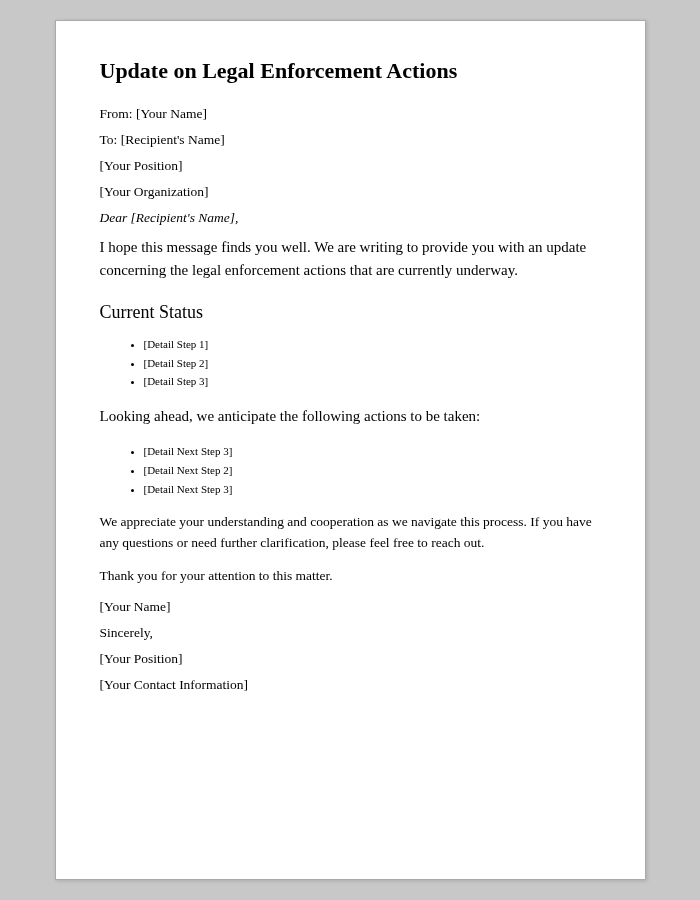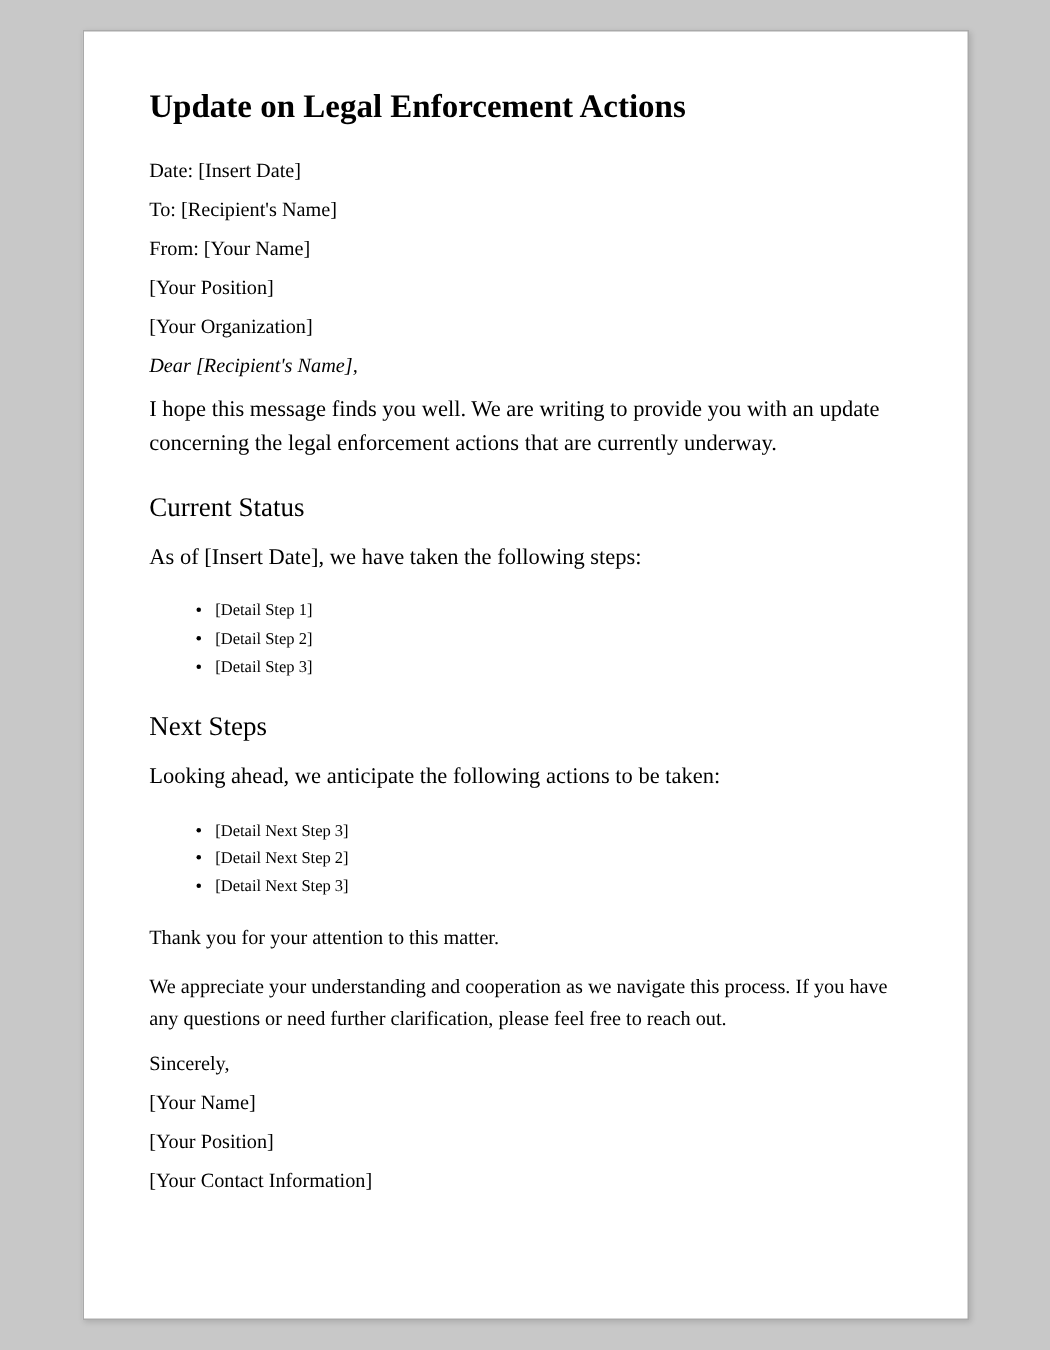--- a/index.html
+++ b/index.html
@@ -85,59 +85,56 @@
       margin-bottom: 10px;
     }
   </style>
 </head>
 <body>
 
 <div class="document">
 
   <h1 class="doc-title">Update on Legal Enforcement Actions</h1>
 
-  <p class="meta-line">Date: [Insert Date]</p>
+
+  <p class="meta-line">From: [Your Name]</p>
 
   <p class="meta-line">To: [Recipient's Name]</p>
-
-  <p class="meta-line">From: [Your Name]</p>
 
   <p class="meta-line">[Your Position]</p>
 
   <p class="meta-line">[Your Organization]</p>
 
   <p class="greeting">Dear [Recipient's Name],</p>
 
   <p class="body-text">I hope this message finds you well. We are writing to provide you with an update concerning the legal enforcement actions that are currently underway.</p>
 
   <h2 class="section-heading">Current Status</h2>
 
-  <p class="body-text">As of [Insert Date], we have taken the following steps:</p>
 
   <ul class="doc-list">
     <li>[Detail Step 1]</li>
     <li>[Detail Step 2]</li>
     <li>[Detail Step 3]</li>
   </ul>
 
-  <h2 class="section-heading">Next Steps</h2>
 
   <p class="body-text">Looking ahead, we anticipate the following actions to be taken:</p>
 
   <ul class="doc-list">
     <li>[Detail Next Step 3]</li>
     <li>[Detail Next Step 2]</li>
     <li>[Detail Next Step 3]</li>
   </ul>
 
+  <p class="closing-text">We appreciate your understanding and cooperation as we navigate this process. If you have any questions or need further clarification, please feel free to reach out.</p>
+
   <p class="closing-text">Thank you for your attention to this matter.</p>
 
-  <p class="closing-text">We appreciate your understanding and cooperation as we navigate this process. If you have any questions or need further clarification, please feel free to reach out.</p>
+  <p class="sign-line">[Your Name]</p>
 
   <p class="sign-line">Sincerely,</p>
-
-  <p class="sign-line">[Your Name]</p>
 
   <p class="sign-line">[Your Position]</p>
 
   <p class="sign-line">[Your Contact Information]</p>
 
 </div>
 
 </body></html>

